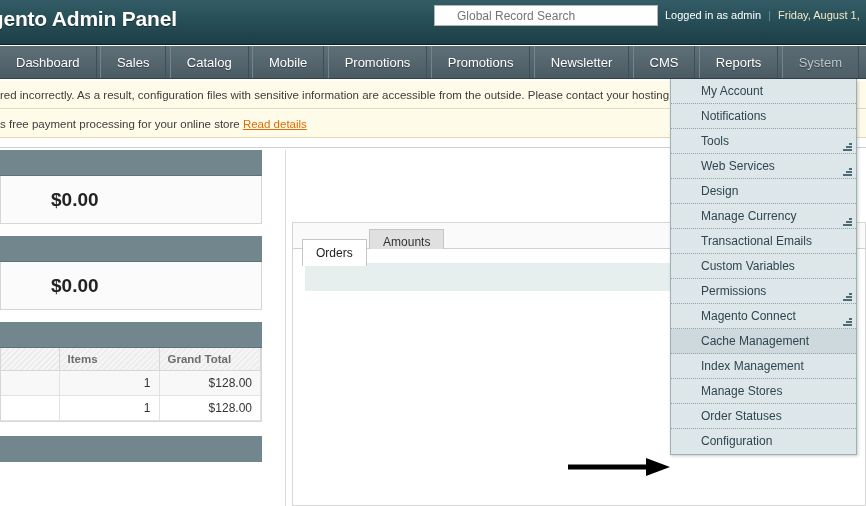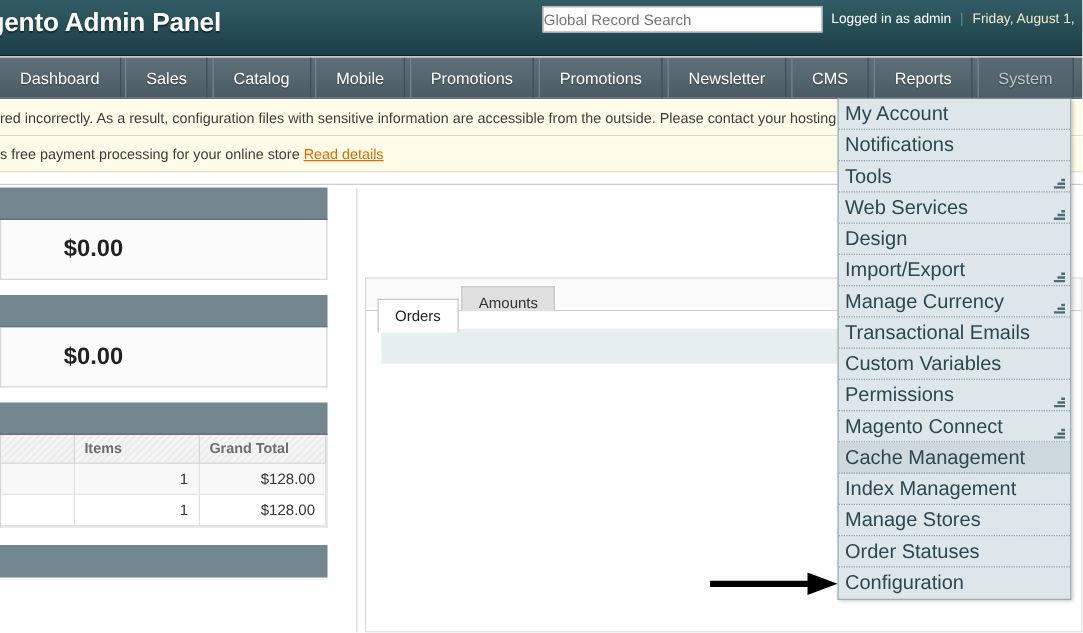--- a/index.html
+++ b/index.html
@@ -38,21 +38,21 @@
     letter-spacing: -0.2px;
     text-shadow: 0 1px 1px rgba(0,0,0,.45);
     white-space: nowrap;
   }
   .search-box {
     position: absolute;
     left: 434px; top: 5px;
     width: 224px; height: 21px;
     background: #ffffff;
     border: 1px solid #b4b4b4;
-    padding: 0 0;
+    padding: 0 22px;
     font-family: "Liberation Sans", sans-serif;
     font-size: 12px;
     color: #3d3d3d;
     line-height: 19px;
     outline: none;
   }
   .header-right {
     position: absolute;
     left: 665px; top: 9px;
     font-size: 11px;
@@ -270,22 +270,22 @@
     background: #dde6e9;
     border: 1px solid #9fb0b5;
     border-top: none;
     box-shadow: 1px 1px 3px rgba(0,0,0,.22);
     z-index: 50;
   }
   .dd-item {
     position: relative;
     height: 25px;
     line-height: 25px;
-    padding-left: 5px;
-    font-size: 16px;
+    padding-left: 30px;
+    font-size: 12px;
     color: #2f4650;
     border-bottom: 1px dotted #8fa3a9;
     cursor: pointer;
     white-space: nowrap;
   }
   .dd-item:last-child { border-bottom: none; }
   .dd-item.hover { background: #cdd9dd; }
   .dd-arrow {
     position: absolute;
     right: 4px; bottom: 2px;
@@ -431,28 +431,20 @@
       <span class="dd-arrow">
           <i class="r1"></i>
           <i class="r2"></i>
           <i class="r3"></i>
         </span>
     </div>
     <div class="dd-item">
       <span>Design</span>
     </div>
     <div class="dd-item">
-      <span>Import/Export</span>
-      <span class="dd-arrow">
-          <i class="r1"></i>
-          <i class="r2"></i>
-          <i class="r3"></i>
-        </span>
-    </div>
-    <div class="dd-item">
       <span>Manage Currency</span>
       <span class="dd-arrow">
           <i class="r1"></i>
           <i class="r2"></i>
           <i class="r3"></i>
         </span>
     </div>
     <div class="dd-item">
       <span>Transactional Emails</span>
     </div>

